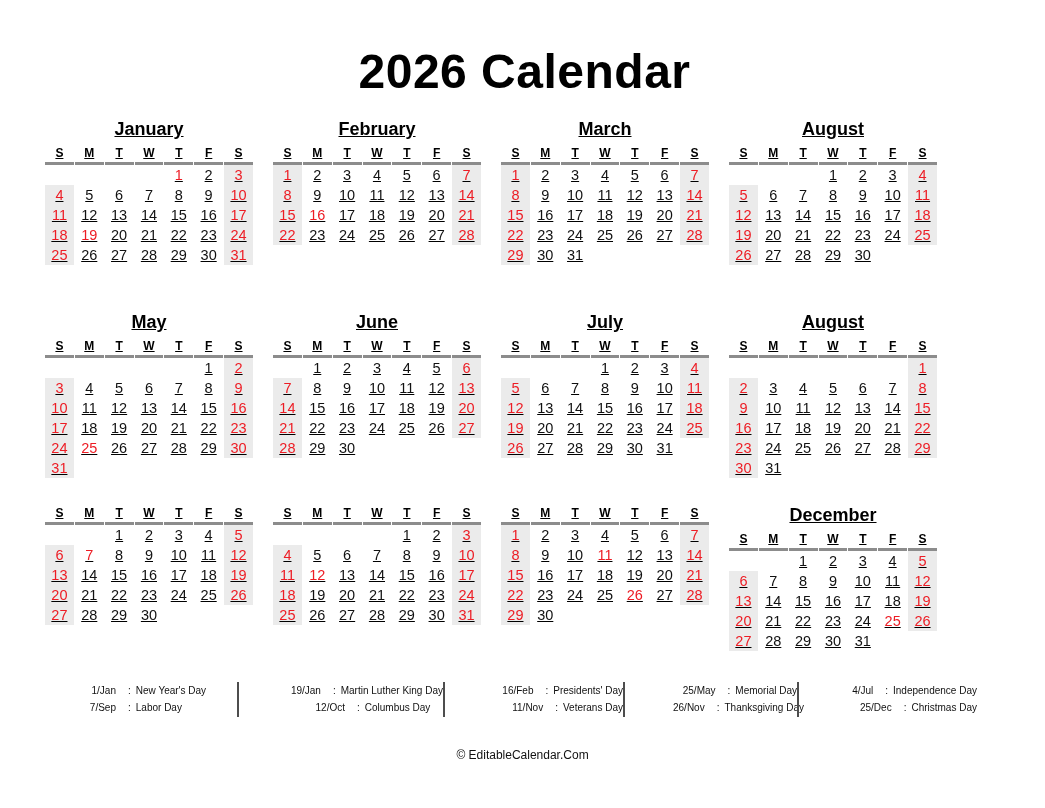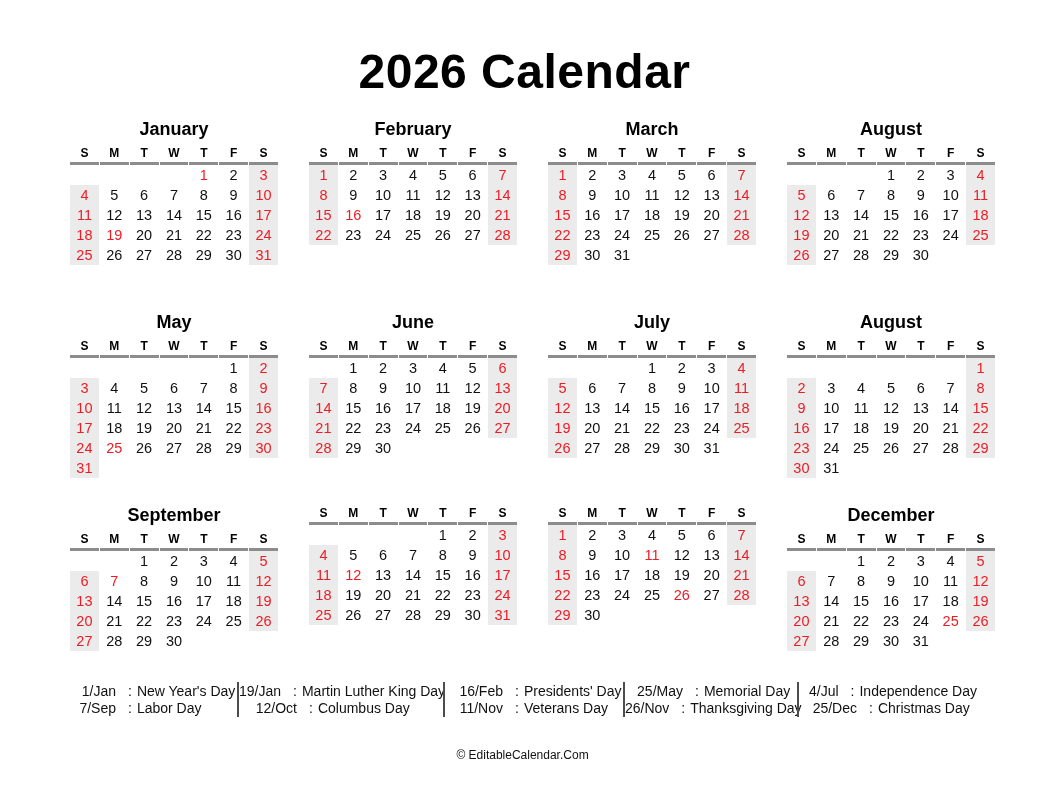--- a/index.html
+++ b/index.html
@@ -8,23 +8,23 @@
     background:#ffffff; color:#000;
     font-family:"Liberation Sans", sans-serif;
     overflow:hidden;
   }
   .page-title {
     position:absolute; top:42px; left:0; width:100%;
     text-align:center; font-size:48px; font-weight:bold; margin:2px;
     letter-spacing:0.5px;
   }
   .months {
-    position:absolute; left:69px; top:118px; width:930px;
+    position:absolute; left:44px; top:118px; width:930px;
     display:grid; grid-template-columns:repeat(4,210px);
-    column-gap:29px; grid-auto-rows:193px;
+    column-gap:18px; grid-auto-rows:193px;text-decoration:underline;
   }
   .month { width:210px; }
   .month h3 {
     margin:0 0 4px 0; text-align:center;
     font-size:18px; font-weight:bold; line-height:22px;
   }
   .month table { border-collapse:separate; border-spacing:1px 0; margin:0 auto; }
   .month th {
     width:29px; height:18px; padding:0;
     font-size:12px; font-weight:bold; text-align:center;
@@ -35,22 +35,22 @@
     text-align:center; font-size:14.5px; line-height:20px;
     color:#111;
   }
   .month td.we { background:#ebebeb; }
   .month td.red { color:#ed1c24; }
   .legend {
     position:absolute; left:58px; top:682px;
     display:flex; align-items:stretch;
   }
   .lg { box-sizing:border-box; padding:1px 0 1px 0; }
-  .lg + .lg { border-left:2px solid #4d4d4d; }
-  .lg-row { display:flex; font-size:14px; line-height:16.5px; color:#111; }
+  .lg + .lg { border-left:2px solid #4d4d4d;padding-left:48px; }
+  .lg-row { display:flex; font-size:10px; line-height:16.5px; color:#111; }
   .lg-date { width:58px; text-align:right; white-space:nowrap; }
   .lg-sep { margin:0 5px 0 12px; }
   .lg-name { white-space:nowrap; }
   .copyright {
     position:absolute; top:748px; left:0; width:100%;
     text-align:center; font-size:12px; color:#111;
   }
 </style>
 </head>
 <body>
@@ -565,21 +565,20 @@
             <td></td>
             <td></td>
             <td></td>
             <td></td>
             <td></td>
           </tr>
         </tbody>
       </table>
     </div>
     <div class="month">
-      <h3>September</h3>
       <table>
         <thead>
           <tr>
             <th>S</th>
             <th>M</th>
             <th>T</th>
             <th>W</th>
             <th>T</th>
             <th>F</th>
             <th>S</th>

